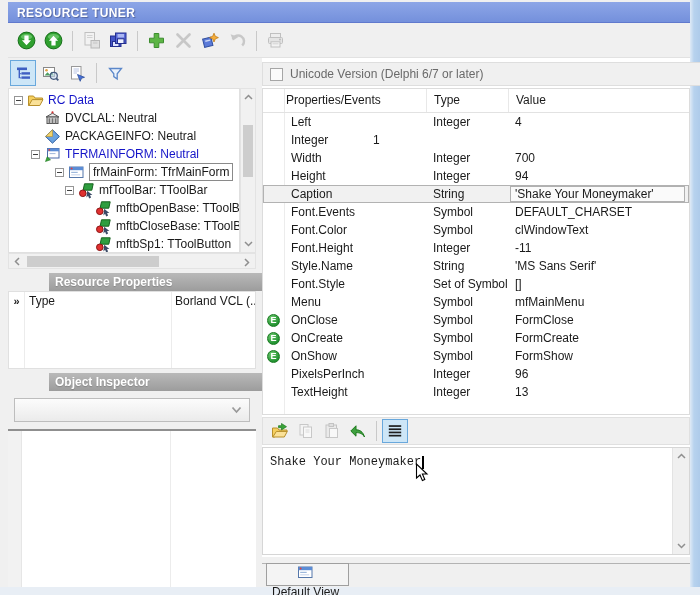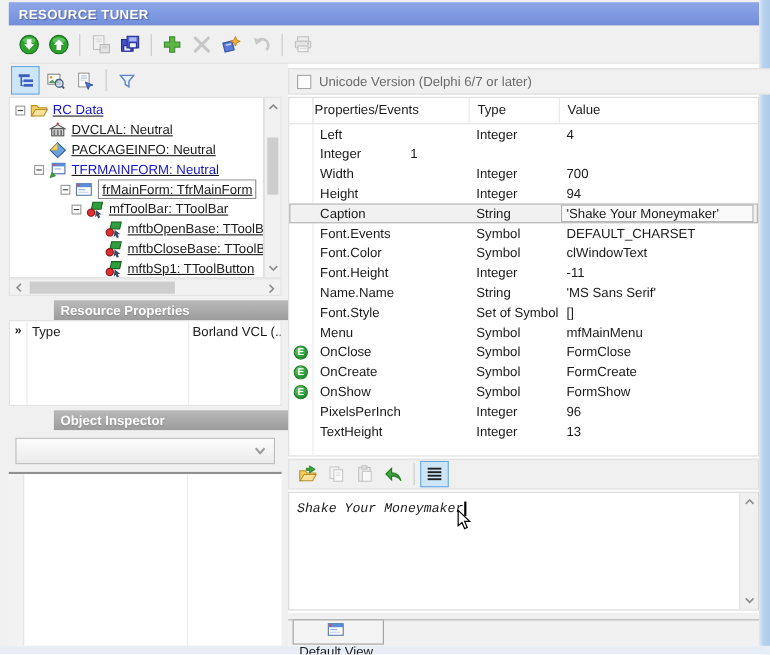--- a/index.html
+++ b/index.html
@@ -27,21 +27,21 @@
   .glyph{display:flex;align-items:center;justify-content:center;}
 
   
   .left-panel{position:absolute;left:8px;top:58px;width:248px;height:529px;background:#f0f0f0;}
   .left-toolbar{position:absolute;left:0;top:0;width:248px;height:30px;display:flex;align-items:center;padding-left:2px;}
   .vbtn{width:26px;height:26px;display:flex;align-items:center;justify-content:center;border:1px solid transparent;margin-right:1px;}
   .vbtn.selected{background:#cde6f7;border-color:#69a8dc;}
 
   .tree{position:absolute;left:0;top:30px;width:232px;height:165px;background:#fff;
     border:1px solid #e0e0e0;overflow:hidden;padding-top:2px;}
-  .titem{height:18px;display:flex;align-items:center;white-space:nowrap;overflow:hidden;text-decoration:underline;}
+  .titem{height:18px;display:flex;align-items:center;white-space:nowrap;overflow:hidden;}
   .texp{width:9px;height:9px;border:1px solid #969696;background:#fff;position:relative;margin-right:4px;flex:none;}
   .texp::after{content:"";position:absolute;left:1px;right:1px;top:3px;height:1px;background:#404040;}
   .texp-space{width:13px;flex:none;}
   .ticon{width:18px;height:17px;flex:none;margin-right:3px;display:flex;align-items:center;}
   .tlabel{font-size:12px;line-height:16px;}
   .tlabel.link{color:#1414c8;}
   .tlabel.selected{border:1px solid #8a8a8a;background:#fff;padding:0 3px;}
 
   
   .vscroll{position:absolute;right:0;top:30px;width:16px;height:165px;background:#f1f1f1;border:1px solid #e3e3e3;}
@@ -97,21 +97,21 @@
     background:radial-gradient(circle at 35% 30%,#74cc74,#219230 70%);}
 
   .editor-toolbar{position:absolute;left:0;top:359px;width:428px;height:28px;background:#f0f0f0;
     border:1px solid #e0e0e0;display:flex;align-items:center;padding-left:4px;}
   .ebtn{width:26px;height:24px;display:flex;align-items:center;justify-content:center;border:1px solid transparent;}
   .ebtn.disabled{opacity:.55;filter:grayscale(1);}
   .ebtn.selected{background:#cde6f7;border-color:#69a8dc;}
 
   .editor{position:absolute;left:0;top:389px;width:428px;height:108px;background:#fff;border:1px solid #d6d6d6;}
   .editor-text{position:absolute;left:7px;top:7px;font-family:"Liberation Mono","DejaVu Sans Mono",monospace;
-    font-size:12px;white-space:pre;font-style:italic;}
+    font-size:12px;white-space:pre;}
   .caret{display:inline-block;width:1.5px;height:13px;background:#000;vertical-align:text-bottom;margin-left:1px;}
   .editor-vscroll{position:absolute;right:0;top:0;bottom:0;width:17px;background:#f0f0f0;border-left:1px solid #e3e3e3;}
   .editor-vscroll .down{position:absolute;bottom:0;left:0;right:0;}
   .mouse-cursor{position:absolute;left:152px;top:15px;}
 
   .tabbar{position:absolute;left:0;top:499px;width:428px;height:30px;background:#f0f0f0;}
   .tabline{position:absolute;left:0;top:6px;width:428px;height:1px;background:#b3b3b3;}
   .tab{position:absolute;left:4px;top:6px;height:23px;background:#f4f4f4;border:1px solid #9f9f9f;
     display:flex;align-items:center;gap:4px;padding:0 9px 0 5px;flex-direction:column;}
 </style>
@@ -475,21 +475,21 @@
             <span class="v">clWindowText</span>
           </div>
           <div class="prow">
             <span class="g"></span>
             <span class="n">Font.Height</span>
             <span class="t">Integer</span>
             <span class="v">-11</span>
           </div>
           <div class="prow">
             <span class="g"></span>
-            <span class="n">Name.Name</span>
+            <span class="n">Style.Name</span>
             <span class="t">String</span>
             <span class="v">'MS Sans Serif'</span>
           </div>
           <div class="prow">
             <span class="g"></span>
             <span class="n">Font.Style</span>
             <span class="t">Set of Symbol</span>
             <span class="v">[]</span>
           </div>
           <div class="prow">

